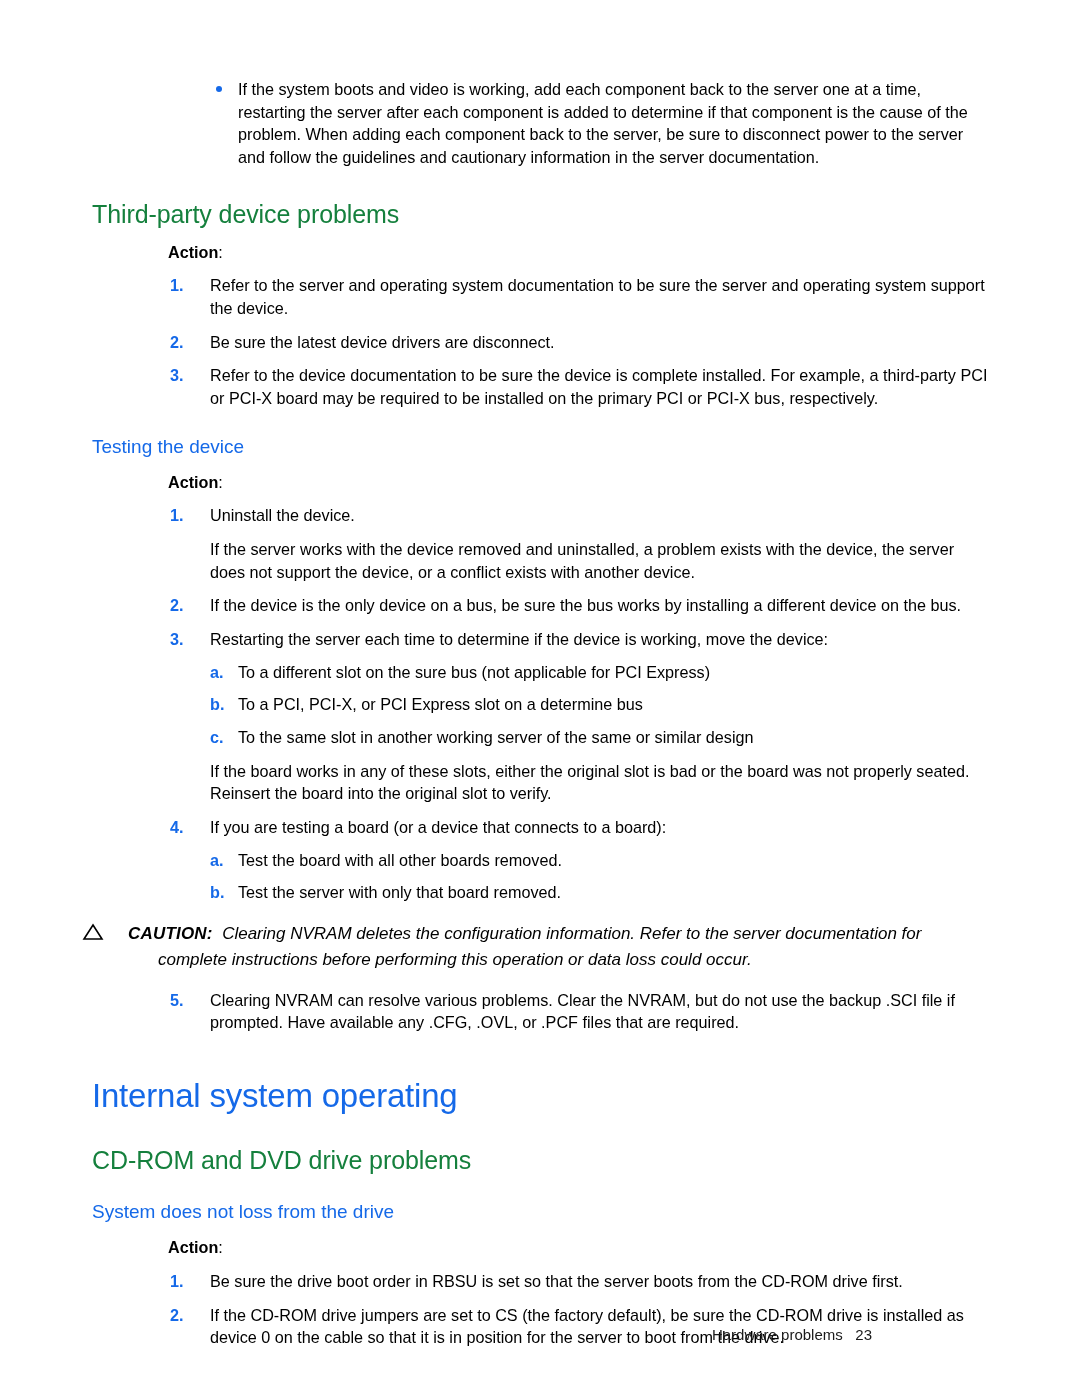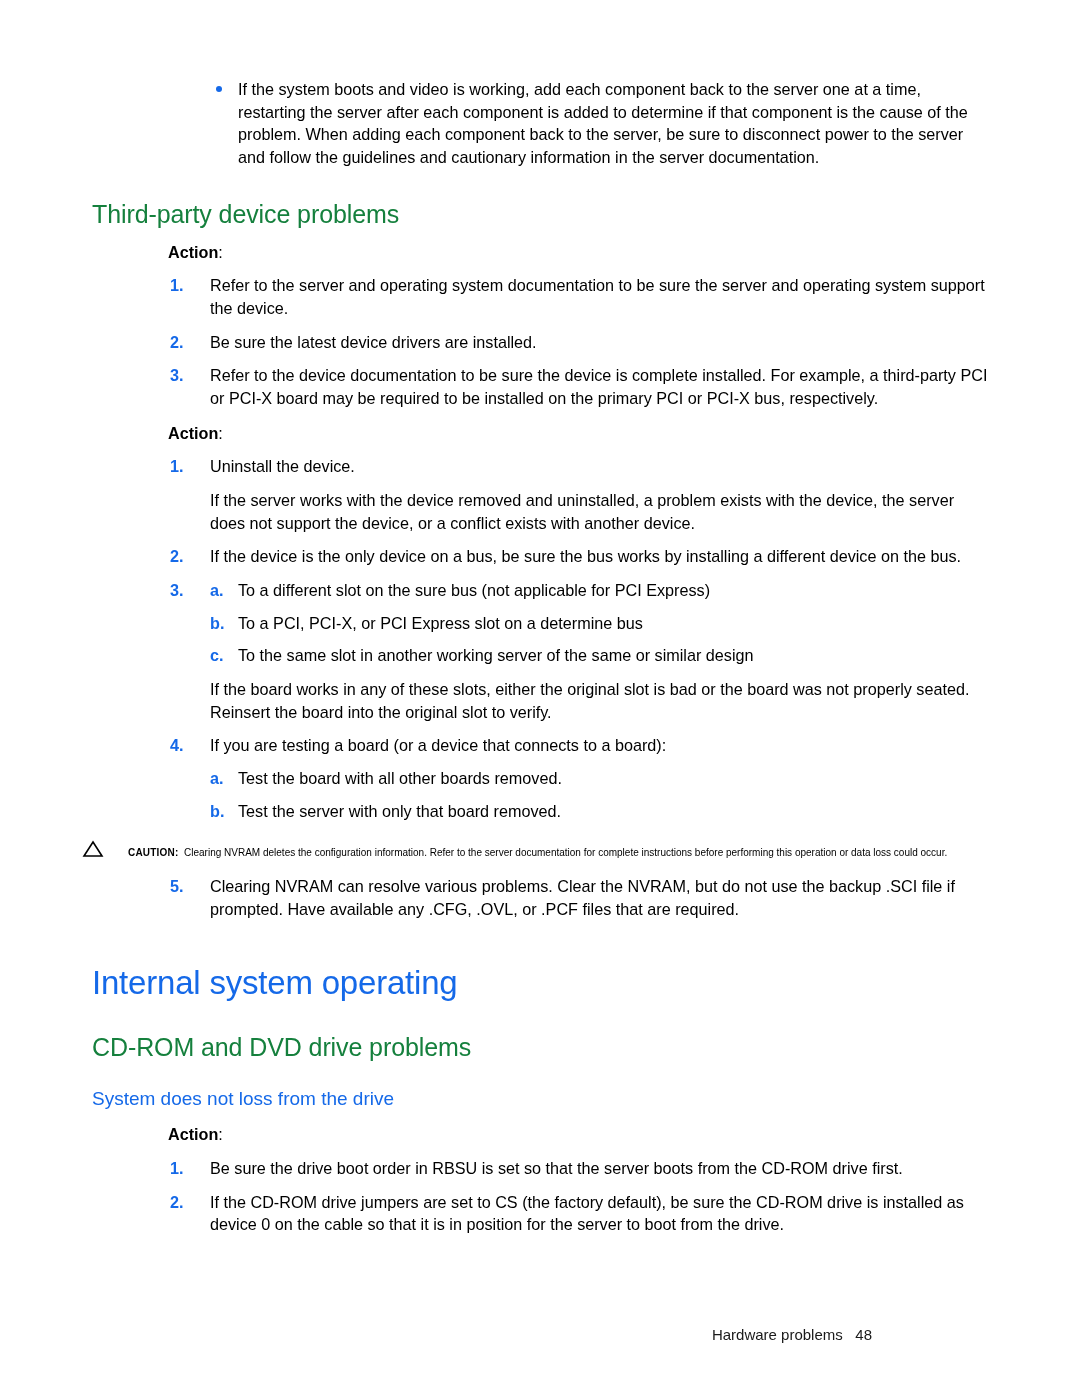--- a/index.html
+++ b/index.html
@@ -129,24 +129,25 @@
     color: #1569e8;
   }
 
   
   .caution {
     position: relative;
     padding-left: 28px;
     margin-top: 18px;
   }
   .caution-text {
-    font-size: 10px;
+    font-size: 17px;
     line-height: 1.40;
     padding-left: 38px;
     text-indent: -38px;
+    font-style: italic;
   }
   .caution-text .kw { font-weight: bold; letter-spacing: 0.2px; }
 
   
   .footer {
     position: absolute;
     right: 92px;
     bottom: 54px;
     font-size: 15px;
     color: #1a1a1a;
@@ -167,45 +168,47 @@
     <h2 class="h2">Third-party device problems</h2>
 
     <p class="action-label"><b>Action</b><span>:</span></p>
 
     <div class="num-row">
       <span class="num-marker">1.</span>
       <p class="para">Refer to the server and operating system documentation to be sure the server and operating system support the device.</p>
     </div>
     <div class="num-row">
       <span class="num-marker">2.</span>
-      <p class="para">Be sure the latest device drivers are installed.</p>
+      <p class="para">Be sure the latest device drivers are disconnect.</p>
     </div>
     <div class="num-row">
       <span class="num-marker">3.</span>
       <p class="para">Refer to the device documentation to be sure the device is complete installed. For example, a third-party PCI or PCI-X board may be required to be installed on the primary PCI or PCI-X bus, respectively.</p>
     </div>
 
+    <h3 class="h3">Testing the device</h3>
 
     <p class="action-label"><b>Action</b><span>:</span></p>
 
     <div class="num-row">
       <span class="num-marker">1.</span>
       <p class="para">Uninstall the device.</p>
     </div>
     <div class="cont-row">
       <p class="para">If the server works with the device removed and uninstalled, a problem exists with the device, the server does not support the device, or a conflict exists with another device.</p>
     </div>
 
     <div class="num-row">
       <span class="num-marker">2.</span>
       <p class="para">If the device is the only device on a bus, be sure the bus works by installing a different device on the bus.</p>
     </div>
 
     <div class="num-row">
       <span class="num-marker">3.</span>
+      <p class="para">Restarting the server each time to determine if the device is working, move the device:</p>
     </div>
 
     <div class="alpha-row">
       <span class="alpha-marker">a.</span>
       <p class="para">To a different slot on the sure bus (not applicable for PCI Express)</p>
     </div>
     <div class="alpha-row">
       <span class="alpha-marker">b.</span>
       <p class="para">To a PCI, PCI-X, or PCI Express slot on a determine bus</p>
     </div>
@@ -255,14 +258,14 @@
       <span class="num-marker">1.</span>
       <p class="para">Be sure the drive boot order in RBSU is set so that the server boots from the CD-ROM drive first.</p>
     </div>
     <div class="num-row">
       <span class="num-marker">2.</span>
       <p class="para">If the CD-ROM drive jumpers are set to CS (the factory default), be sure the CD-ROM drive is installed as device 0 on the cable so that it is in position for the server to boot from the drive.</p>
     </div>
 
   </div>
 
-  <div class="footer"><span>Hardware problems</span><span>   </span><span>48</span></div>
+  <div class="footer"><span>Hardware problems</span><span>   </span><span>23</span></div>
 </div>
 
 </body></html>

